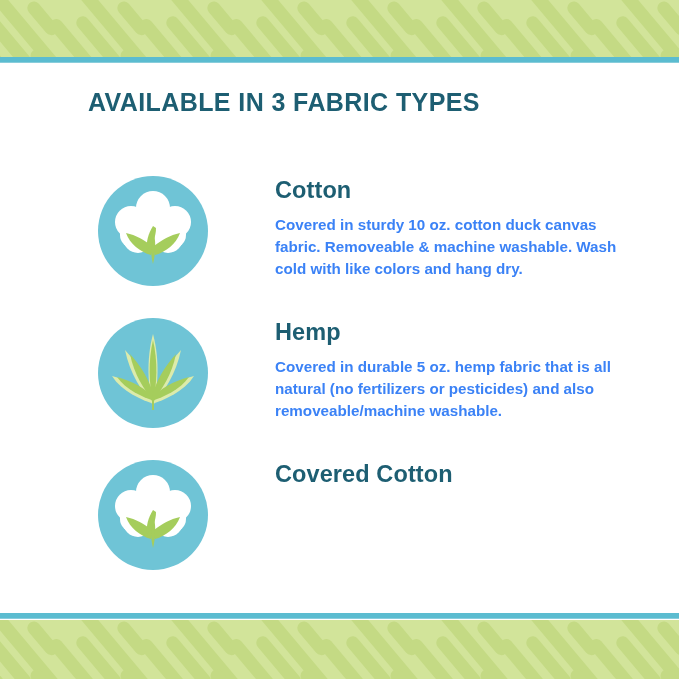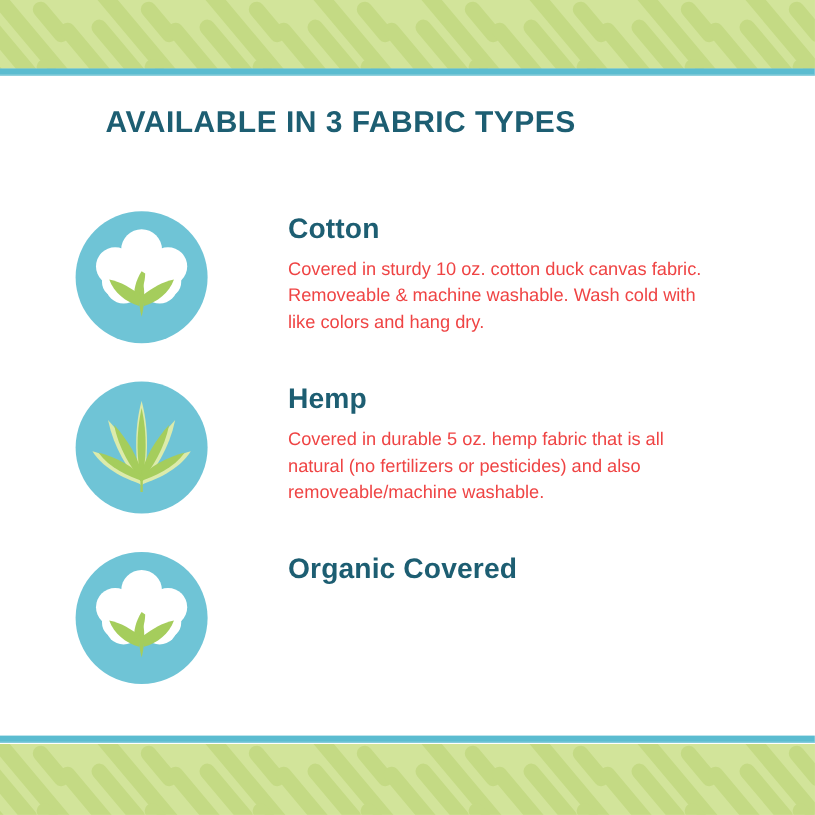--- a/index.html
+++ b/index.html
@@ -67,21 +67,21 @@
   .features {
     position: absolute;
     left: 0;
     top: 168px;
     width: 679px;
   }
   .feature {
     position: relative;
     display: flex;
     align-items: flex-start;
-    padding-left: 63px;
+    padding-left: 98px;
     box-sizing: border-box;
     width: 679px;
   }
   .feature-0 { height: 142px; }
   .feature-1 { height: 142px; }
   .feature-2 { height: 150px; }
 
   .icon-circle {
     flex: 0 0 auto;
     width: 110px;
@@ -108,23 +108,24 @@
     font-size: 23.5px;
     font-weight: bold;
     color: #1d5e72;
     margin: 0 0 11px 0;
     line-height: 1.05;
     letter-spacing: 0.1px;
   }
   .feature-desc {
     font-size: 15.2px;
     line-height: 1.46;
-    color: #ef4444;
+    color: #3b82f6;
     margin: 0;
     max-width: 352px;
+    font-weight: bold;
   }
 </style>
 </head>
 <body>
 
 <div class="banner banner-top">
   <svg class="banner-stripes" viewBox="0 0 780 150" preserveAspectRatio="none">
     <defs>
       <g id="stripeset">
         <rect x="0" y="-20" width="13" height="90" rx="6.5" transform="rotate(-40 0 0)" fill="#c4da84"></rect>
@@ -233,21 +234,21 @@
         </g>
         <g fill="#a5cd5c">
           <path d="M55 54 C58 64 58 76 55 88 C52 76 52 64 55 54 Z"></path>
           <path d="M54 70 C46 64 38 59 28 57 C32 68 42 76 53 79 Z"></path>
           <path d="M56 70 C64 64 72 59 82 57 C78 68 68 76 57 79 Z"></path>
           <path d="M55 50 C50 58 48 66 49 74 C55 68 58 60 58 52 Z"></path>
         </g>
       </svg>
     </div>
     <div class="feature-text">
-      <div class="feature-title">Organic Covered</div>
+      <div class="feature-title">Covered Cotton</div>
     </div>
   </div>
 
 </div>
 
 <div class="rule rule-bottom"></div>
 <div class="banner banner-bottom">
   <svg class="banner-stripes" viewBox="0 0 780 150" preserveAspectRatio="none">
     <rect x="0" y="0" width="780" height="150" fill="#d2e49a"></rect>
     <g>

